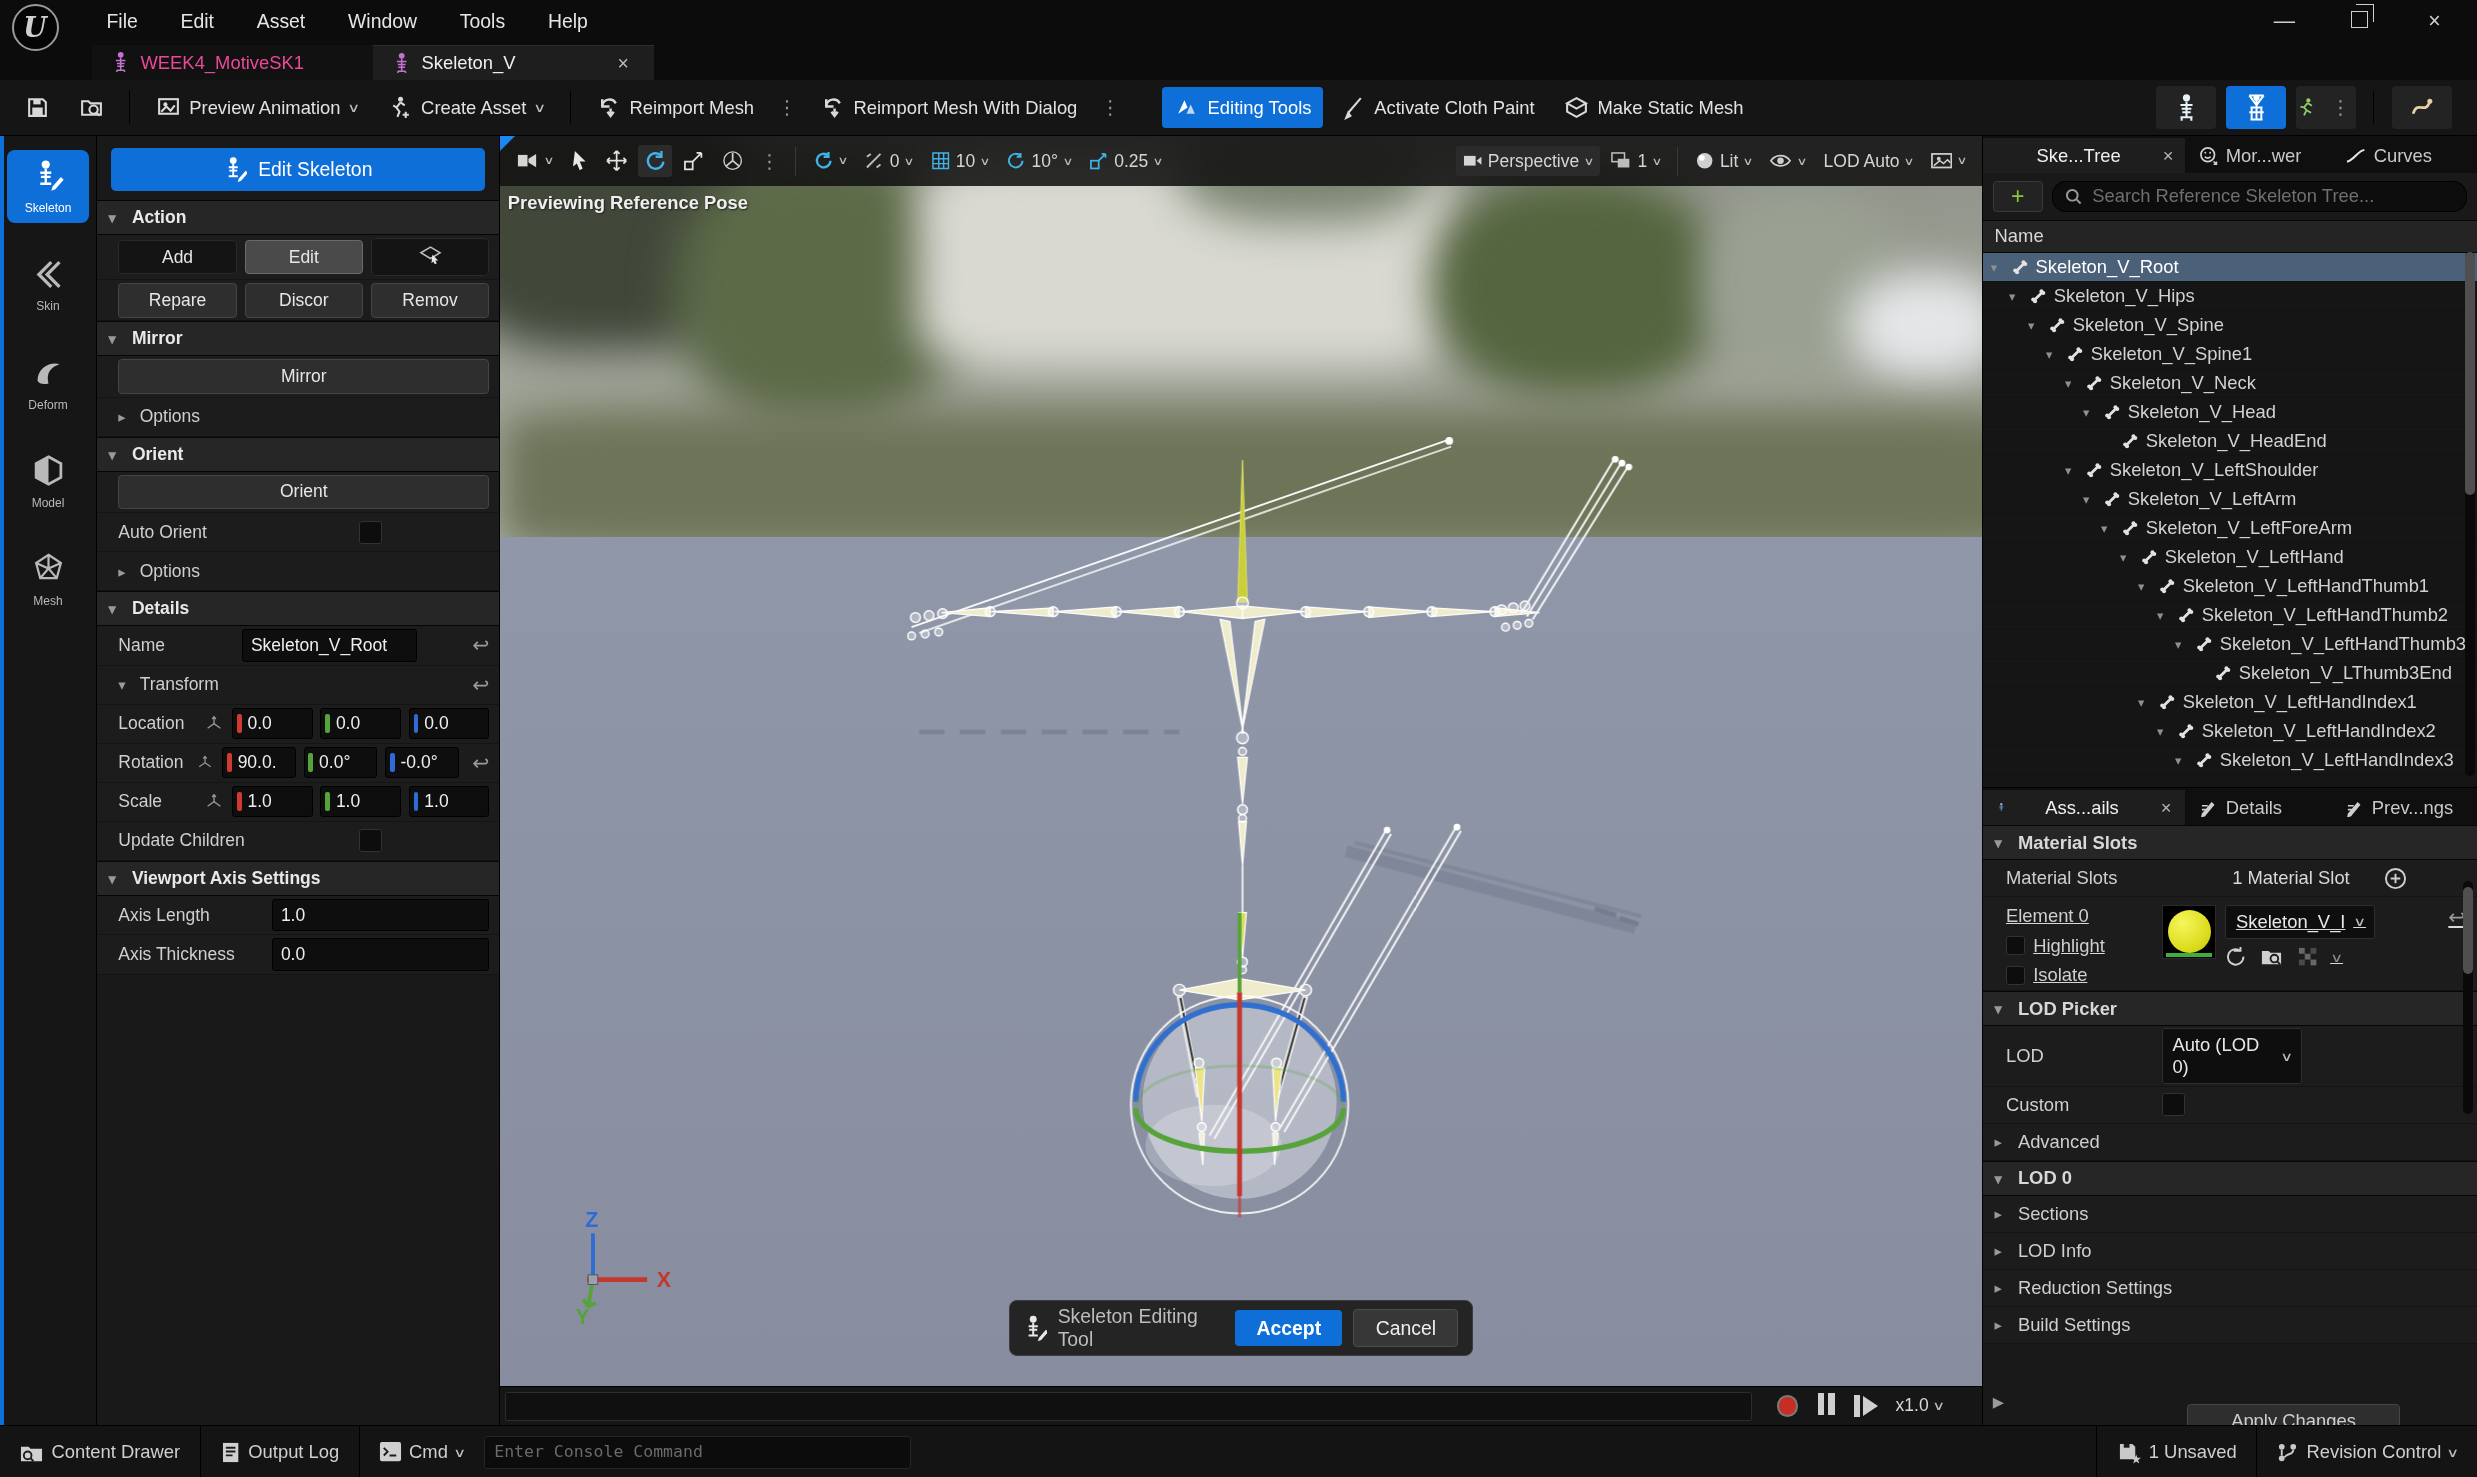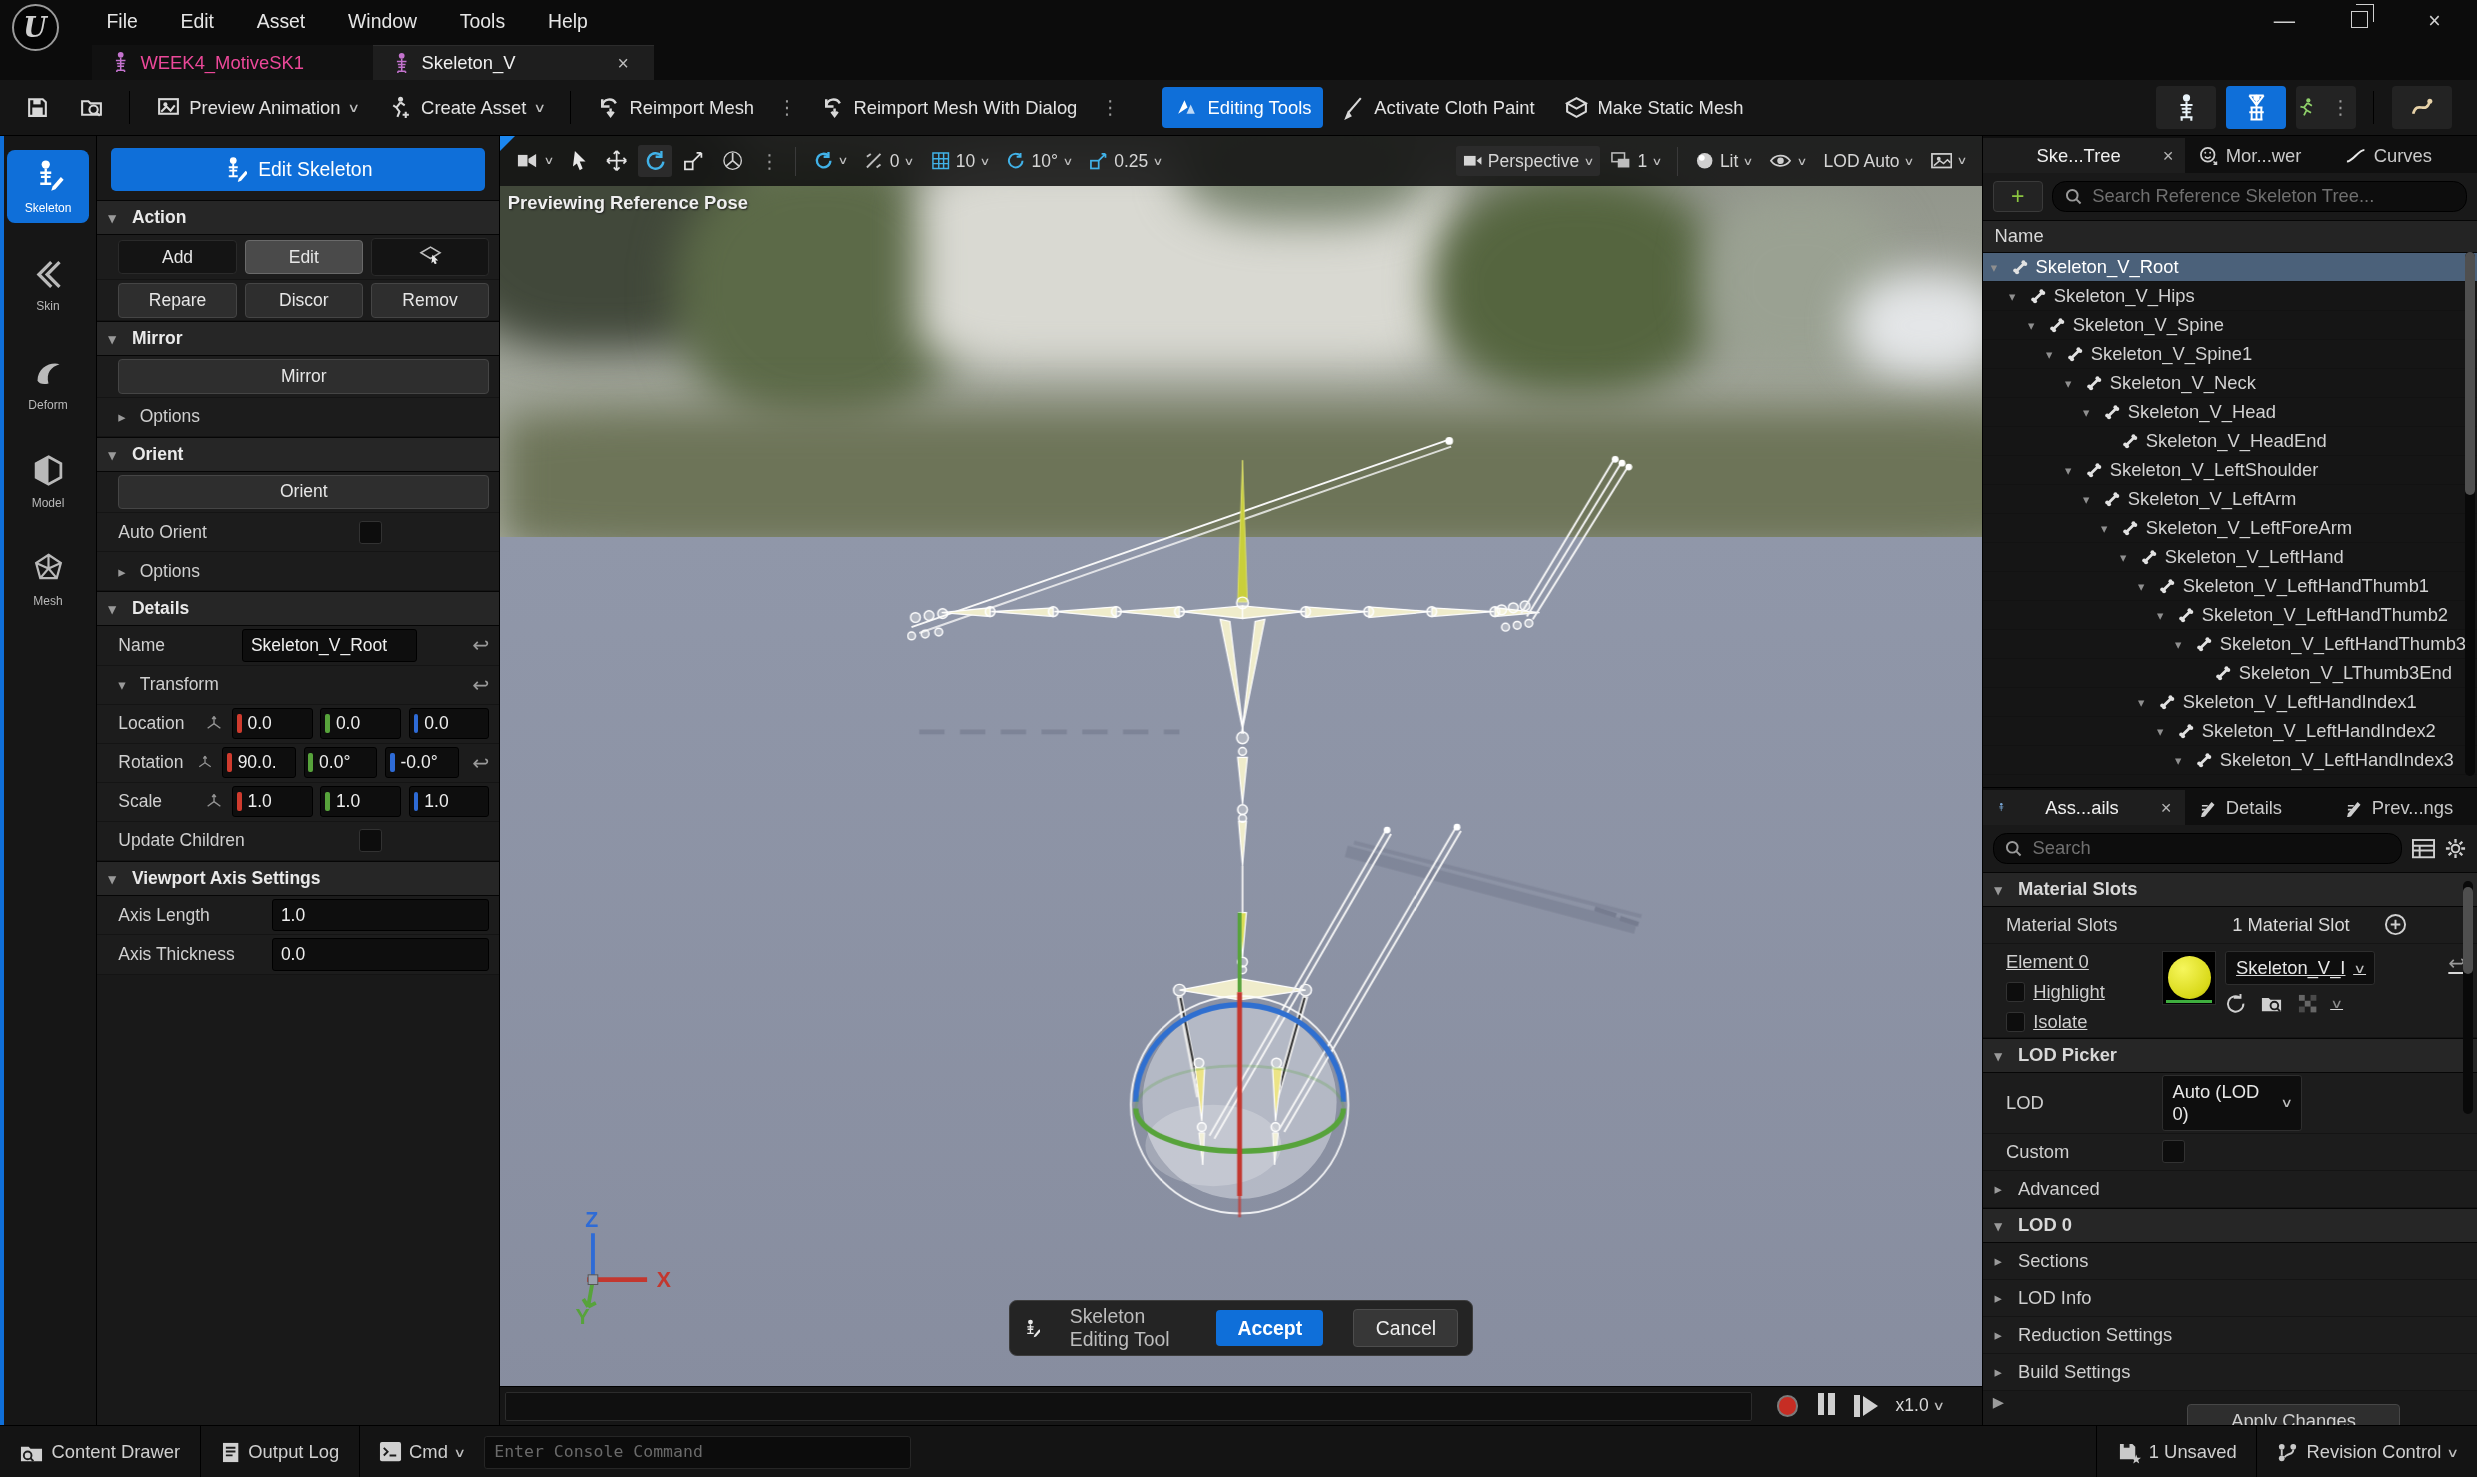--- a/index.html
+++ b/index.html
@@ -71,21 +71,21 @@
   #vp-photo .blob { position:absolute; filter:blur(21.3px); }
   #vp-floor { position:absolute; left:0; top:401px; right:0; bottom:0; background:linear-gradient(#9097a9,#878d9f); }
   #vp-corner { position:absolute; left:0; top:0; width:0; height:0; border-top:15.5px solid #1b87f0; border-right:15.5px solid transparent; z-index:6; }
   #vp-toolbar { position:absolute; left:0; top:0; right:0; height:50px; background:rgba(18,18,18,.88); display:flex; align-items:center; gap:3.9px; padding:0 9.7px; font-size:17.5px; color:#d5d5d5; z-index:5; }
   .vtb { display:flex; align-items:center; gap:5.8px; padding:4.9px 6.8px; border-radius:2.9px; white-space:nowrap; }
   .vtb.on { background:#2b2b2b; }
   .vtb .chev { font-size:10.7px; }
   .vsep { width:1px; height:29px; background:#3a3a3a; margin:0 5.8px; }
   #vp-pose-label { position:absolute; left:7.8px; top:56px; z-index:4; font-size:18.4px; font-weight:bold; color:#efefef; text-shadow:1px 1px 1.9px #222; }
   #scene { position:absolute; left:0; top:0; z-index:2; }
-  #vp-dialog { position:absolute; left:50%; transform:translateX(-50%); top:1164px; width:464px; height:56px; background:#242424; border:1px solid #3c3c3c; border-radius:7.8px; display:flex; align-items:center; gap:30px; padding:0 13.6px; z-index:7; }
+  #vp-dialog { position:absolute; left:50%; transform:translateX(-50%); top:1164px; width:464px; height:56px; background:#242424; border:1px solid #3c3c3c; border-radius:7.8px; display:flex; align-items:center; gap:11px; padding:0 13.6px; z-index:7; }
   #vp-dialog .dtitle { color:#bdbdbd; font-size:19.4px; }
   #vp-dialog .dbtn { border-radius:3.9px; padding:6.8px 21.3px; font-size:19.4px; }
   #vp-dialog .accept { background:#0f6fd9; color:#fff; font-weight:bold; }
   #vp-dialog .cancel { background:#373737; border:1px solid #4d4d4d; color:#eee; }
   #vp-bottombar { position:absolute; left:0; right:0; bottom:0; height:39px; background:#161616; border-top:1px solid #000; display:flex; align-items:center; z-index:6; }
   #vp-timeline { margin-left:4.9px; width:1247px; height:29px; background:#101010; border:1px solid #2c2c2c; border-radius:1.9px; }
   #vp-transport { display:flex; align-items:center; gap:17.5px; margin-left:25px; }
   .rec-dot { width:21.3px; height:21.3px; border-radius:50%; background:#c62d24; border:2.9px solid #7a7a7a; }
   .pbar { display:inline-block; width:6.8px; height:21.3px; background:#cfcfcf; margin:0 1.9px; }
   .step { display:flex; align-items:center; gap:2.9px; }
@@ -1055,37 +1055,20 @@
             <span>Details</span>
           </span>
           <span class="ptab">
             <svg width="19.4" height="19.4" viewBox="0 0 20 20">
                 <path d="M3 16 L13 4 l3 3 L6 19 l-4 1 Z" fill="#cfcfcf"></path>
                 <path d="M3 8 h6 M3 12 h4" stroke="#cfcfcf" stroke-width="1.6"></path>
               </svg>
             <span>Prev...ngs</span>
           </span>
         </div>
-        <div class="searchrow">
-          <span class="searchbox">
-            <svg width="17.5" height="17.5" viewBox="0 0 18 18">
-                <circle cx="7.5" cy="7.5" r="5.5" fill="none" stroke="#9a9a9a" stroke-width="2"></circle>
-                <path d="M11.5 11.5 L16 16" stroke="#9a9a9a" stroke-width="2"></path>
-              </svg>
-            <span>Search</span>
-          </span>
-          <svg width="23" height="21.3" viewBox="0 0 24 22">
-              <rect x="1" y="2" width="22" height="18" fill="none" stroke="#cfcfcf" stroke-width="2"></rect>
-              <path d="M1 8 H23 M1 13 H23 M8 8 V20" stroke="#cfcfcf" stroke-width="2"></path>
-            </svg>
-          <svg width="23" height="23" viewBox="0 0 24 24">
-              <circle cx="12" cy="12" r="4" fill="none" stroke="#cfcfcf" stroke-width="2"></circle>
-              <path d="M12 2 v4 M12 18 v4 M2 12 h4 M18 12 h4 M4.9 4.9 l2.8 2.8 M16.3 16.3 l2.8 2.8 M19.1 4.9 l-2.8 2.8 M7.7 16.3 l-2.8 2.8" stroke="#cfcfcf" stroke-width="2.4"></path>
-            </svg>
-        </div>
 
         <div class="dhdr">
             <span class="exp">▾</span>
             <span>Material Slots</span>
           </div>
         <div class="drow">
           <span class="lab">Material Slots</span>
           <span class="grow"></span>
           <span style="margin-right:25px">1 Material Slot</span>
           <svg width="23" height="23" viewBox="0 0 24 24" style="margin-right:58px">

